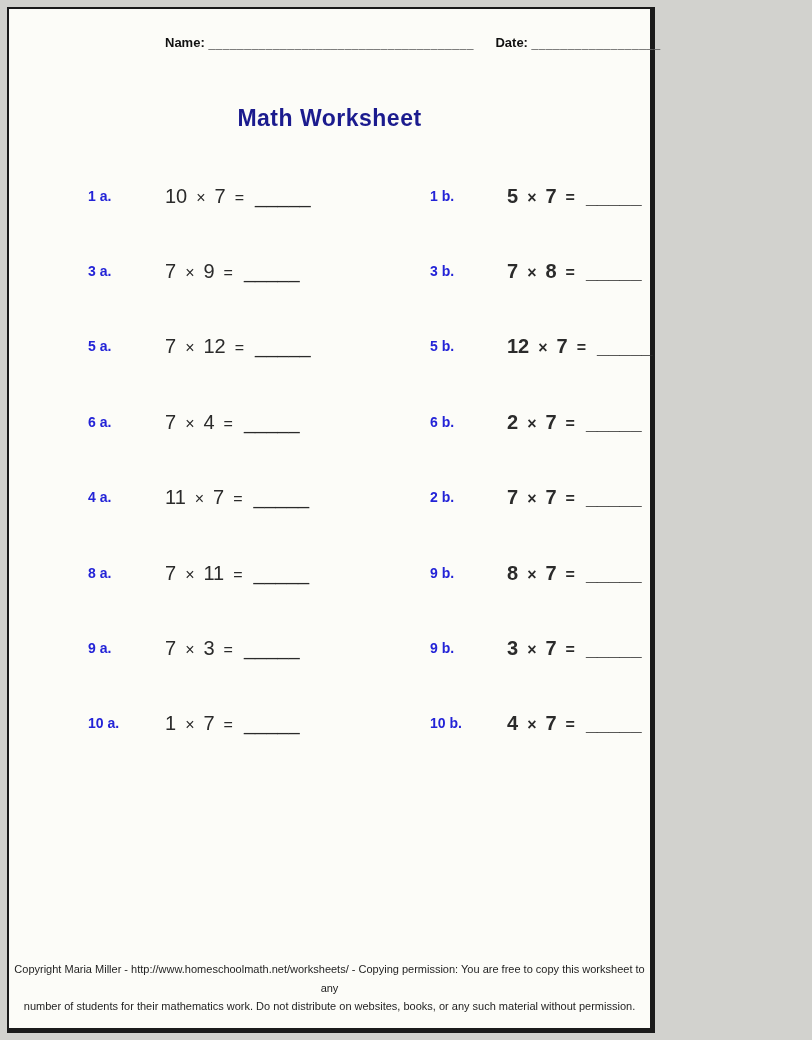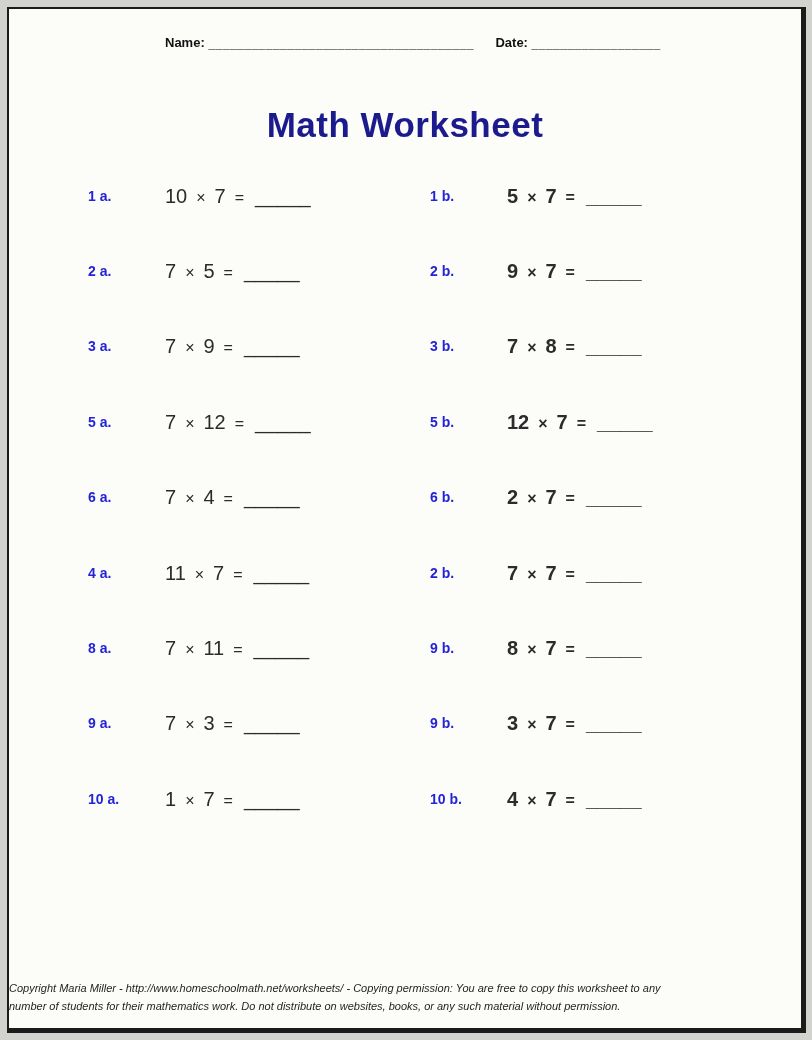--- a/index.html
+++ b/index.html
@@ -11,21 +11,21 @@
     height: 1040px;
     background: #d2d2ce;
     position: relative;
     overflow: hidden;
     font-family: "Liberation Sans", sans-serif;
   }
   .page {
     position: absolute;
     left: 7px;
     top: 7px;
-    width: 799px;
+    width: 648px;
     height: 1026px;
     box-sizing: border-box;
     background: #fcfcf8;
     border: 2px solid #1b1b1b;
     border-right-width: 5px;
     border-bottom-width: 5px;
   }
   .header-row {
     position: absolute;
     top: 26px;
@@ -46,21 +46,21 @@
   .date-label {
     margin-left: 18px;
   }
   .title {
     position: absolute;
     top: 96px;
     left: 0;
     right: 0;
     margin: 0;
     text-align: center;
-    font-size: 35px;
+    font-size: 23px;
     font-weight: bold;
     color: #1b1b8e;
     letter-spacing: 0.5px;
   }
   #problems {
     position: absolute;
     top: 149px;
     left: 0;
     right: 0;
   }
@@ -97,22 +97,21 @@
   .blank {
     margin-left: 2px;
     color: #2b2b2b;
     margin-top: 13px;
   }
   .footer {
     position: absolute;
     bottom: 12px;
     left: 0;
     right: 0;
-    text-align: left;
-    font-style: italic;
+    text-align: center;
     font-size: 11px;
     color: #1e1e1e;
     line-height: 1.7;
   }
 </style>
 </head>
 <body>
 
 <div class="page">
 
@@ -124,26 +123,20 @@
   </div>
 
   <h1 class="title">Math Worksheet</h1>
 
   <div id="problems">
       <div class="prob-row">
         <span class="plabel col-a">1 a.</span>
         <span class="pexpr col-a"><span class="factor">10</span><span class="op">×</span><span class="factor">7</span><span class="op">=</span><span class="blank">_____</span></span>
         <span class="plabel col-b">1 b.</span>
         <span class="pexpr col-b"><span class="factor">5</span><span class="op">×</span><span class="factor">7</span><span class="op">=</span><span class="blank">_____</span></span>
-      </div>
-      <div class="prob-row">
-        <span class="plabel col-a">2 a.</span>
-        <span class="pexpr col-a"><span class="factor">7</span><span class="op">×</span><span class="factor">5</span><span class="op">=</span><span class="blank">_____</span></span>
-        <span class="plabel col-b">2 b.</span>
-        <span class="pexpr col-b"><span class="factor">9</span><span class="op">×</span><span class="factor">7</span><span class="op">=</span><span class="blank">_____</span></span>
       </div>
       <div class="prob-row">
         <span class="plabel col-a">3 a.</span>
         <span class="pexpr col-a"><span class="factor">7</span><span class="op">×</span><span class="factor">9</span><span class="op">=</span><span class="blank">_____</span></span>
         <span class="plabel col-b">3 b.</span>
         <span class="pexpr col-b"><span class="factor">7</span><span class="op">×</span><span class="factor">8</span><span class="op">=</span><span class="blank">_____</span></span>
       </div>
       <div class="prob-row">
         <span class="plabel col-a">5 a.</span>
         <span class="pexpr col-a"><span class="factor">7</span><span class="op">×</span><span class="factor">12</span><span class="op">=</span><span class="blank">_____</span></span>

